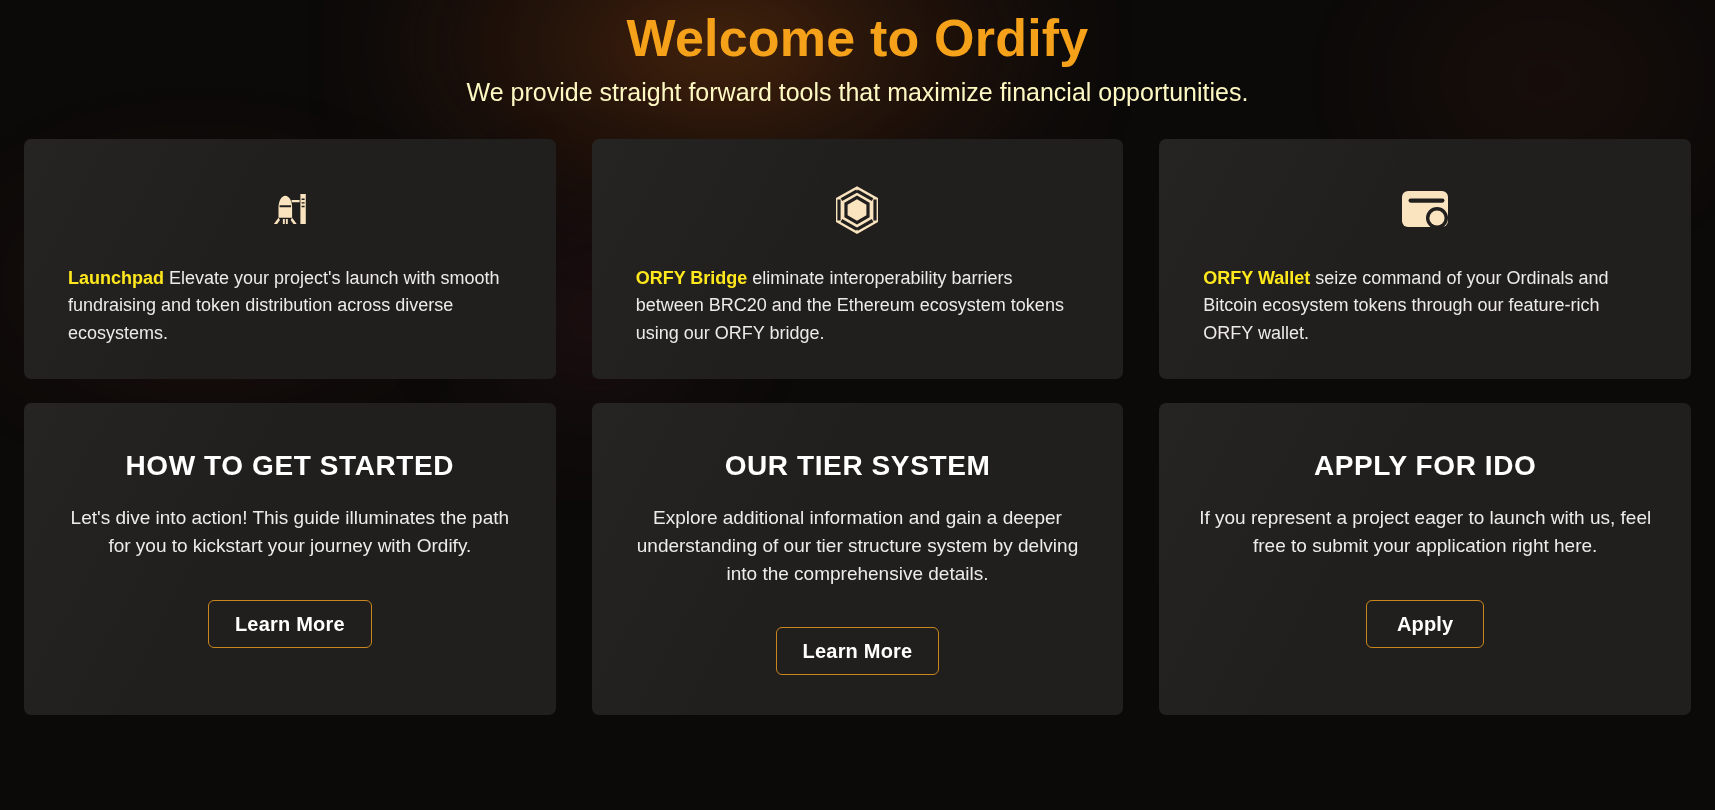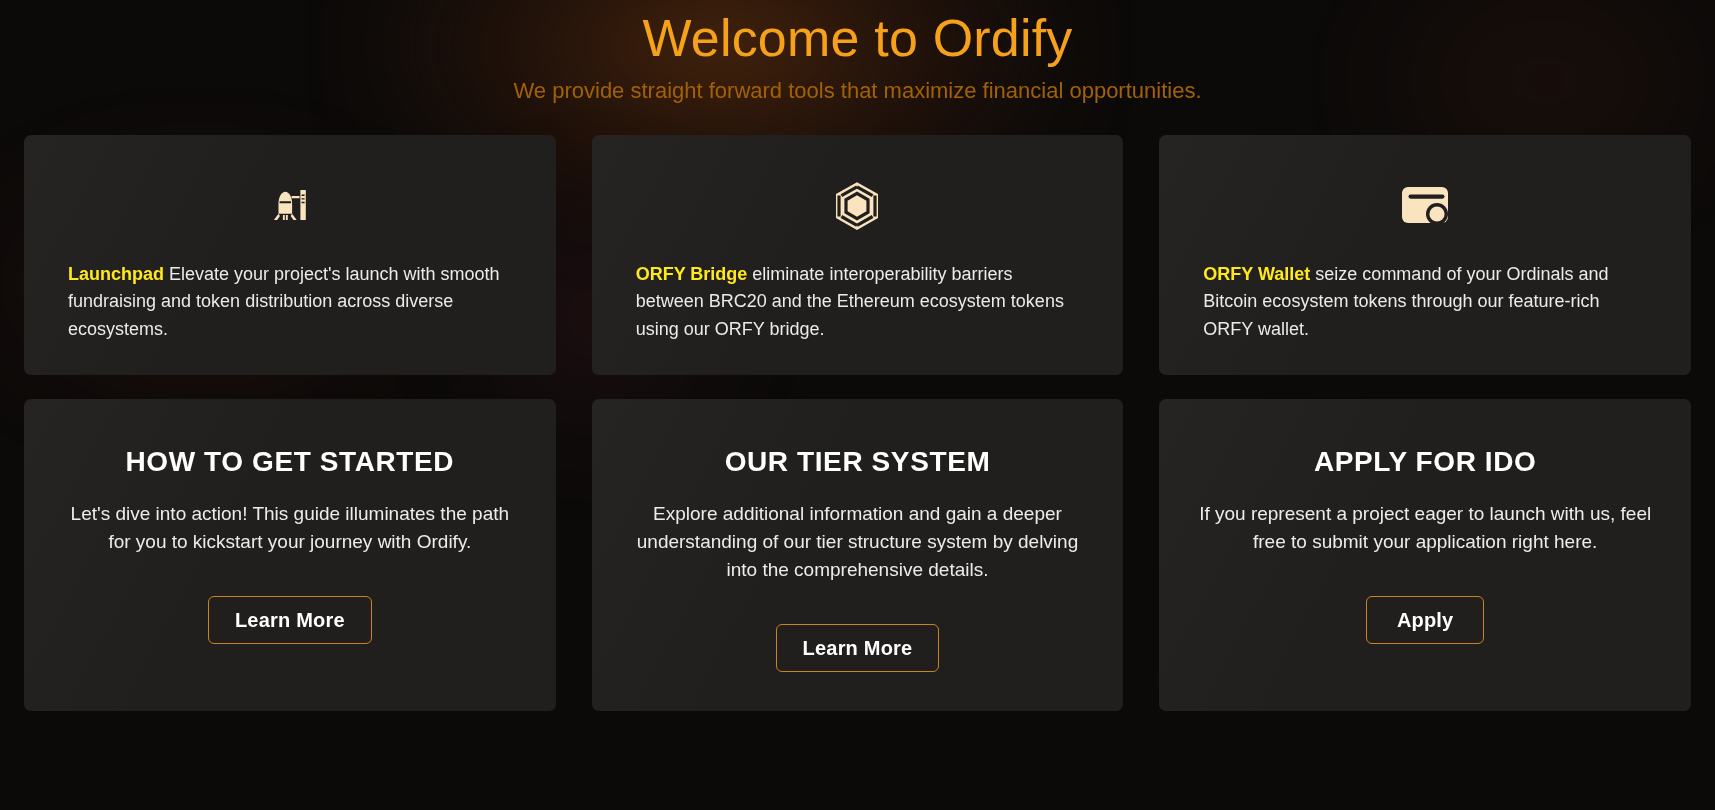--- a/index.html
+++ b/index.html
@@ -67,31 +67,31 @@
     position:relative;
     width:1715px; height:810px;
     padding:0 24px;
   }
 
   
   .hero { text-align:center; padding-top:8px; }
 
   .hero-title {
     font-size:52px;
-    font-weight:400;
+    font-weight:700;
     color:#f5a11a;
     letter-spacing:0.2px;
     line-height:1.18;
     white-space:nowrap;
   }
   .hero-sub {
     margin-top:8px;
-    font-size:22px;
+    font-size:25px;
     font-weight:400;
-    color:#a16207;
+    color:#fef9c3;
     line-height:1.25;
     white-space:nowrap;
   }
 
   
   .grid {
     display:grid;
     grid-template-columns:repeat(3, 1fr);
     column-gap:36px;
     row-gap:24px;

